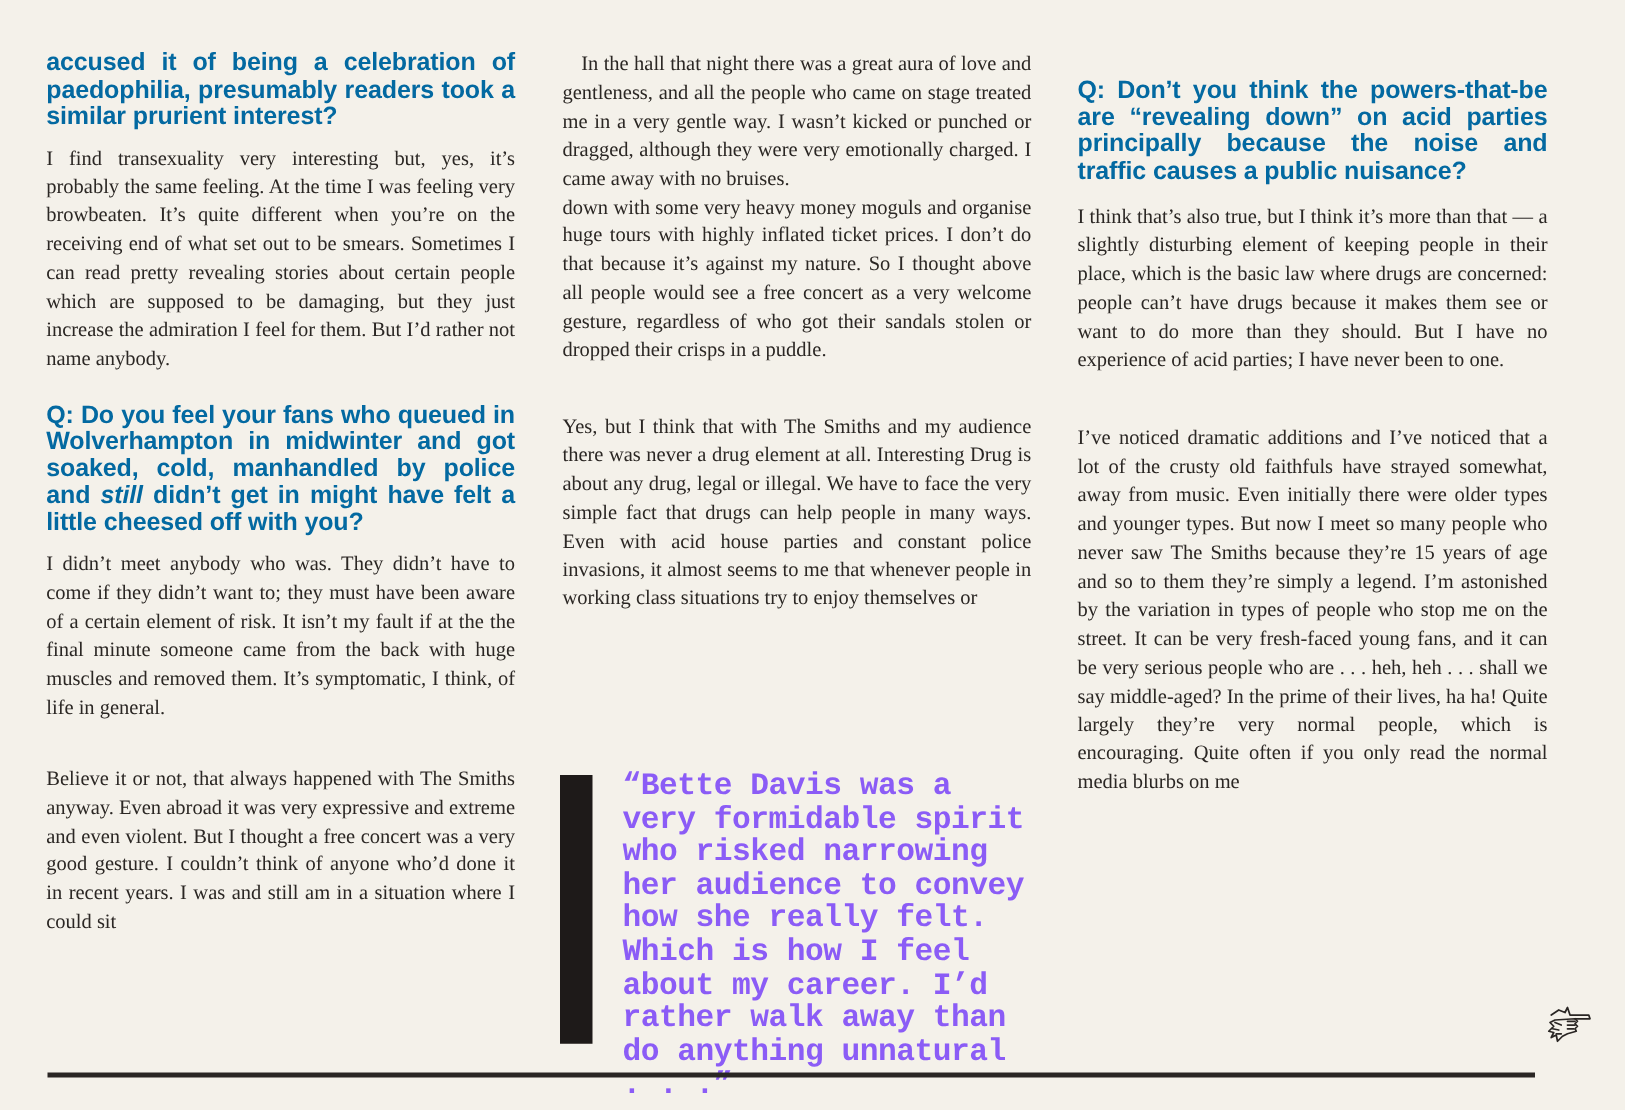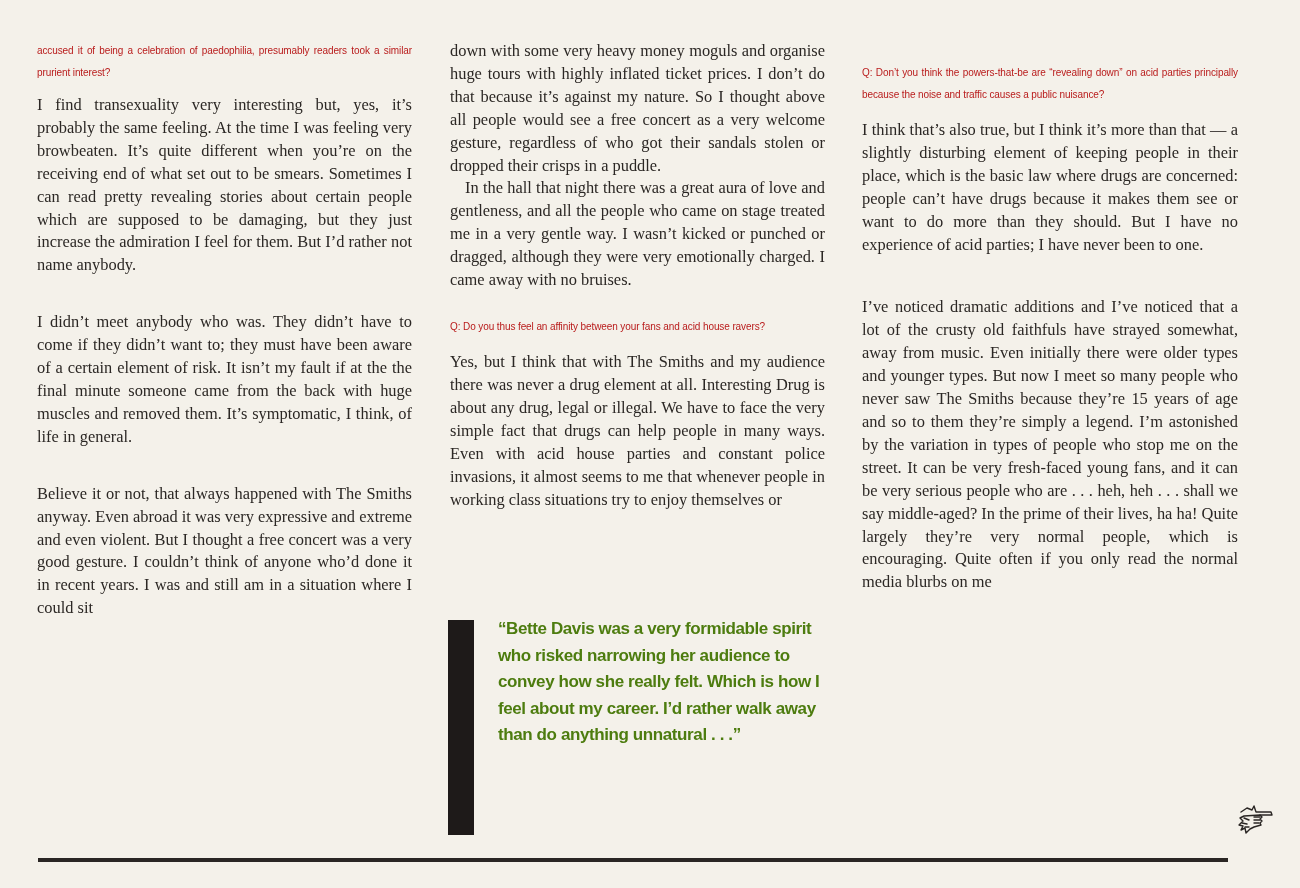--- a/index.html
+++ b/index.html
@@ -12,24 +12,24 @@
   .col {
     position: absolute;
     top: 40px;
   }
   #col1 { left: 37px; width: 375px; }
   #col2 { left: 450px; width: 375px; }
   #col3 { left: 862px; width: 376px; }
 
   .q {
     font-family: "Liberation Sans", sans-serif;
-    font-weight: normal;
-    font-size: 10px;
+    font-weight: bold;
+    font-size: 20px;
     line-height: 21.5px;
-    color: #b91c1c;
+    color: #0369a1;
     text-align: justify;
     margin: 0;
     letter-spacing: -0.1px;
   }
   .a {
     font-family: "Liberation Serif", serif;
     font-size: 16.4px;
     line-height: 22.9px;
     text-align: justify;
     margin: 0;
@@ -42,25 +42,25 @@
   #pull-bar {
     position: absolute;
     left: 448px; top: 620px;
     width: 26px; height: 215px;
     background: #1e1a19;
   }
   #pull-quote {
     position: absolute;
     left: 498px; top: 616px;
     width: 330px;
-    font-family: Liberation Sans, sans-serif;
+    font-family: Liberation Mono, monospace;
     font-weight: bold;
-    font-size: 17px;
+    font-size: 25px;
     line-height: 26.6px;
-    color: #4d7c0f;
+    color: #8b5cf6;
     margin: 0;
     letter-spacing: -0.4px;
   }
   #bottom-rule {
     position: absolute;
     left: 38px; top: 858px;
     width: 1190px; height: 4px;
     background: #2a2624;
   }
   #continue-icon {
@@ -70,32 +70,32 @@
   }
 </style>
 </head>
 <body>
 
 <div id="col1" class="col">
   <p class="q">accused it of being a celebration of paedophilia, presumably readers took a similar prurient interest?</p>
   <div class="gap-s"></div>
   <p class="a">I find transexuality very interesting but, yes, it’s probably the same feeling. At the time I was feeling very browbeaten. It’s quite different when you’re on the receiving end of what set out to be smears. Sometimes I can read pretty revealing stories about certain people which are supposed to be damaging, but they just increase the admiration I feel for them. But I’d rather not name anybody.</p>
   <div class="gap-l" style="height:23px"></div>
+  <p class="q"><span>Q: Do you feel your fans who queued in Wolverhampton in midwinter and got soaked, cold, manhandled by police and </span><i>still</i><span> didn’t get in might have felt a little cheesed off with you?</span></p>
   <div class="gap-s"></div>
   <p class="a">I didn’t meet anybody who was. They didn’t have to come if they didn’t want to; they must have been aware of a certain element of risk. It isn’t my fault if at the the final minute someone came from the back with huge muscles and removed them. It’s symptomatic, I think, of life in general.</p>
   <div class="gap-l" style="height:23px"></div>
   <div class="gap-s"></div>
   <p class="a">Believe it or not, that always happened with The Smiths anyway. Even abroad it was very expressive and extreme and even violent. But I thought a free concert was a very good gesture. I couldn’t think of anyone who’d done it in recent years. I was and still am in a situation where I could sit</p>
 </div>
 
 <div id="col2" class="col">
+  <p class="a indent">In the hall that night there was a great aura of love and gentleness, and all the people who came on stage treated me in a very gentle way. I wasn’t kicked or punched or dragged, although they were very emotionally charged. I came away with no bruises.</p>
   <p class="a">down with some very heavy money moguls and organise huge tours with highly inflated ticket prices. I don’t do that because it’s against my nature. So I thought above all people would see a free concert as a very welcome gesture, regardless of who got their sandals stolen or dropped their crisps in a puddle.</p>
-  <p class="a indent">In the hall that night there was a great aura of love and gentleness, and all the people who came on stage treated me in a very gentle way. I wasn’t kicked or punched or dragged, although they were very emotionally charged. I came away with no bruises.</p>
   <div class="gap-l" style="height:24px"></div>
-  <p class="q">Q: Do you thus feel an affinity between your fans and acid house ravers?</p>
   <div class="gap-s" style="height:14px"></div>
   <p class="a">Yes, but I think that with The Smiths and my audience there was never a drug element at all. Interesting Drug is about any drug, legal or illegal. We have to face the very simple fact that drugs can help people in many ways. Even with acid house parties and constant police invasions, it almost seems to me that whenever people in working class situations try to enjoy themselves or</p>
 </div>
 
 <div id="col3" class="col">
   <div class="gap-l" style="height:22px"></div>
   <p class="q">Q: Don’t you think the powers-that-be are “revealing down” on acid parties principally because the noise and traffic causes a public nuisance?</p>
   <div class="gap-s" style="height:14px"></div>
   <p class="a">I think that’s also true, but I think it’s more than that — a slightly disturbing element of keeping people in their place, which is the basic law where drugs are concerned: people can’t have drugs because it makes them see or want to do more than they should. But I have no experience of acid parties; I have never been to one.</p>
   <div class="gap-l" style="height:24px"></div>

